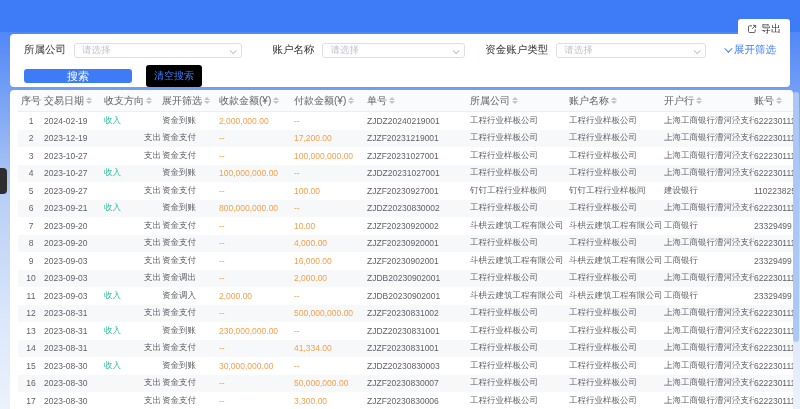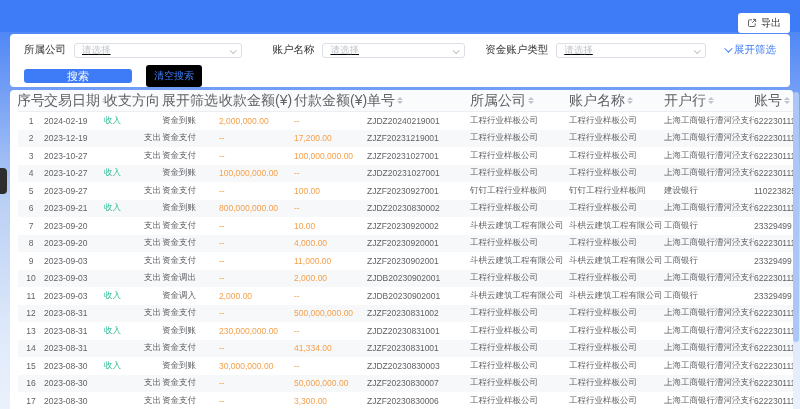--- a/index.html
+++ b/index.html
@@ -4,43 +4,43 @@
 <style>
   * { margin:0; padding:0; box-sizing:border-box; }
   html,body { width:800px; height:409px; overflow:hidden; }
   body {
     font-family:"Liberation Sans", sans-serif;
     background:linear-gradient(180deg,#3e7cf7 0px,#6d9af5 80px,#b9cff4 200px,#dbe7fa 320px,#ecf2fc 409px);
     position:relative;
   }
   .topbar { position:absolute; left:0; top:0; width:800px; height:32px; background:#3e7cf7; display:flex; align-items:center; }
   .page-title { color:#fff; font-weight:bold; font-size:13px; margin-left:37px; letter-spacing:.5px; }
-  .export-btn { position:absolute; right:10px; top:13px; height:20px; padding:0 9px; background:#fff; border:none; border-radius:3px; display:flex; align-items:center; gap:4px; font-size:10px; color:#333; cursor:pointer; }
+  .export-btn { position:absolute; right:10px; top:19px; height:20px; padding:0 9px; background:#fff; border:none; border-radius:3px; display:flex; align-items:center; gap:4px; font-size:10px; color:#333; cursor:pointer; }
   .export-btn svg { display:block; }
 
   .filter-card { position:absolute; left:10px; top:34px; width:780px; height:53px; background:#fff; border-radius:4px; padding:6px 14px 0 14px; }
   .filter-row { display:flex; align-items:center; height:16px; margin-top:2px; }
   .f-label { font-size:10.5px; color:#333; white-space:nowrap; }
-  .select-box { position:relative; height:15px; border:1px solid #dcdfe6; border-radius:3px; background:#fff; display:flex; align-items:center; padding:0 16px 0 7px; margin-left:8px; cursor:pointer;text-decoration:underline; }
+  .select-box { position:relative; height:15px; border:1px solid #dcdfe6; border-radius:3px; background:#fff; display:flex; align-items:center; padding:0 16px 0 7px; margin-left:8px; cursor:pointer; }
   .select-box .ph { font-size:9.5px; color:#c0c4cc; }
   .chev { position:absolute; right:6px; top:5px; width:5px; height:5px; border-right:1px solid #c0c4cc; border-bottom:1px solid #c0c4cc; transform:rotate(45deg) translateY(-1px); }
   .sel-company { width:178px; }
   .sel-account { width:150px; }
   .sel-type { width:158px; }
   .gap1 { width:32px; } .gap2 { width:22px; }
   .expand-link { display:flex; align-items:center; gap:4px; color:#3e7cf7; font-size:10.5px; margin-left:18px; cursor:pointer; white-space:nowrap; }
   .chev-blue { width:6px; height:6px; border-right:1.5px solid #3e7cf7; border-bottom:1.5px solid #3e7cf7; transform:rotate(45deg) translateY(-2px); }
   .button-row { display:flex; align-items:center; margin-top:7px; }
   .search-btn { width:108px; height:14px; background:#3e7cf7; color:#fff; border:none; border-radius:3px; font-size:11px; cursor:pointer; }
   .clear-btn { height:22px; margin-left:14px; padding:0 8px; background:#000000; color:#3e7cf7; border:none; border-radius:3px; font-size:10px; cursor:pointer; }
 
   .table-card { position:absolute; left:10px; top:90px; width:783px; height:319px; background:#fff; border-radius:4px 4px 0 0; padding:0 0 0 8px; overflow:hidden; }
   .t-head, .t-row { display:grid; grid-template-columns:26px 60px 58px 57px 75px 73px 103px 99px 95px 90px 70px; align-items:center; }
   .t-head { height:22px; background:#fafbfc; border-bottom:1px solid #ebeef5; }
-  .th { font-size:14px; color:#606266; display:flex; align-items:center; gap:2px; overflow:hidden; white-space:nowrap; }
+  .th { font-size:10px; color:#606266; display:flex; align-items:center; gap:2px; overflow:hidden; white-space:nowrap; }
   .th.c-center { justify-content:center; }
   .sorter { display:inline-flex; flex-direction:column; gap:1px; }
   .car-up { width:0; height:0; border-left:3px solid transparent; border-right:3px solid transparent; border-bottom:3px solid #c0c4cc; }
   .car-dn { width:0; height:0; border-left:3px solid transparent; border-right:3px solid transparent; border-top:3px solid #c0c4cc; }
   .t-row { height:17.5px; }
   .t-row:nth-child(even) { background:#f7f8fa; }
   .td { font-size:8.5px; color:#606266; overflow:hidden; white-space:nowrap; padding-right:6px; }
   .td.c-center { text-align:center; padding-right:0; }
   .td.amount { color:#f5a04a; }
   .td.dir-in { color:#2dbd96; }
@@ -275,21 +275,21 @@
         <div class="td">工程行业样板公司</div>
         <div class="td">上海工商银行漕河泾支行</div>
         <div class="td">622230111</div>
       </div>
       <div class="t-row">
         <div class="td c-center">9</div>
         <div class="td">2023-09-03</div>
         <div class="td dir-out">支出</div>
         <div class="td">资金支付</div>
         <div class="td amount">--</div>
-        <div class="td amount">11,000.00</div>
+        <div class="td amount">16,000.00</div>
         <div class="td">ZJZF20230902001</div>
         <div class="td">斗栱云建筑工程有限公司</div>
         <div class="td">斗栱云建筑工程有限公司</div>
         <div class="td">工商银行</div>
         <div class="td">23329499</div>
       </div>
       <div class="t-row">
         <div class="td c-center">10</div>
         <div class="td">2023-09-03</div>
         <div class="td dir-out">支出</div>

